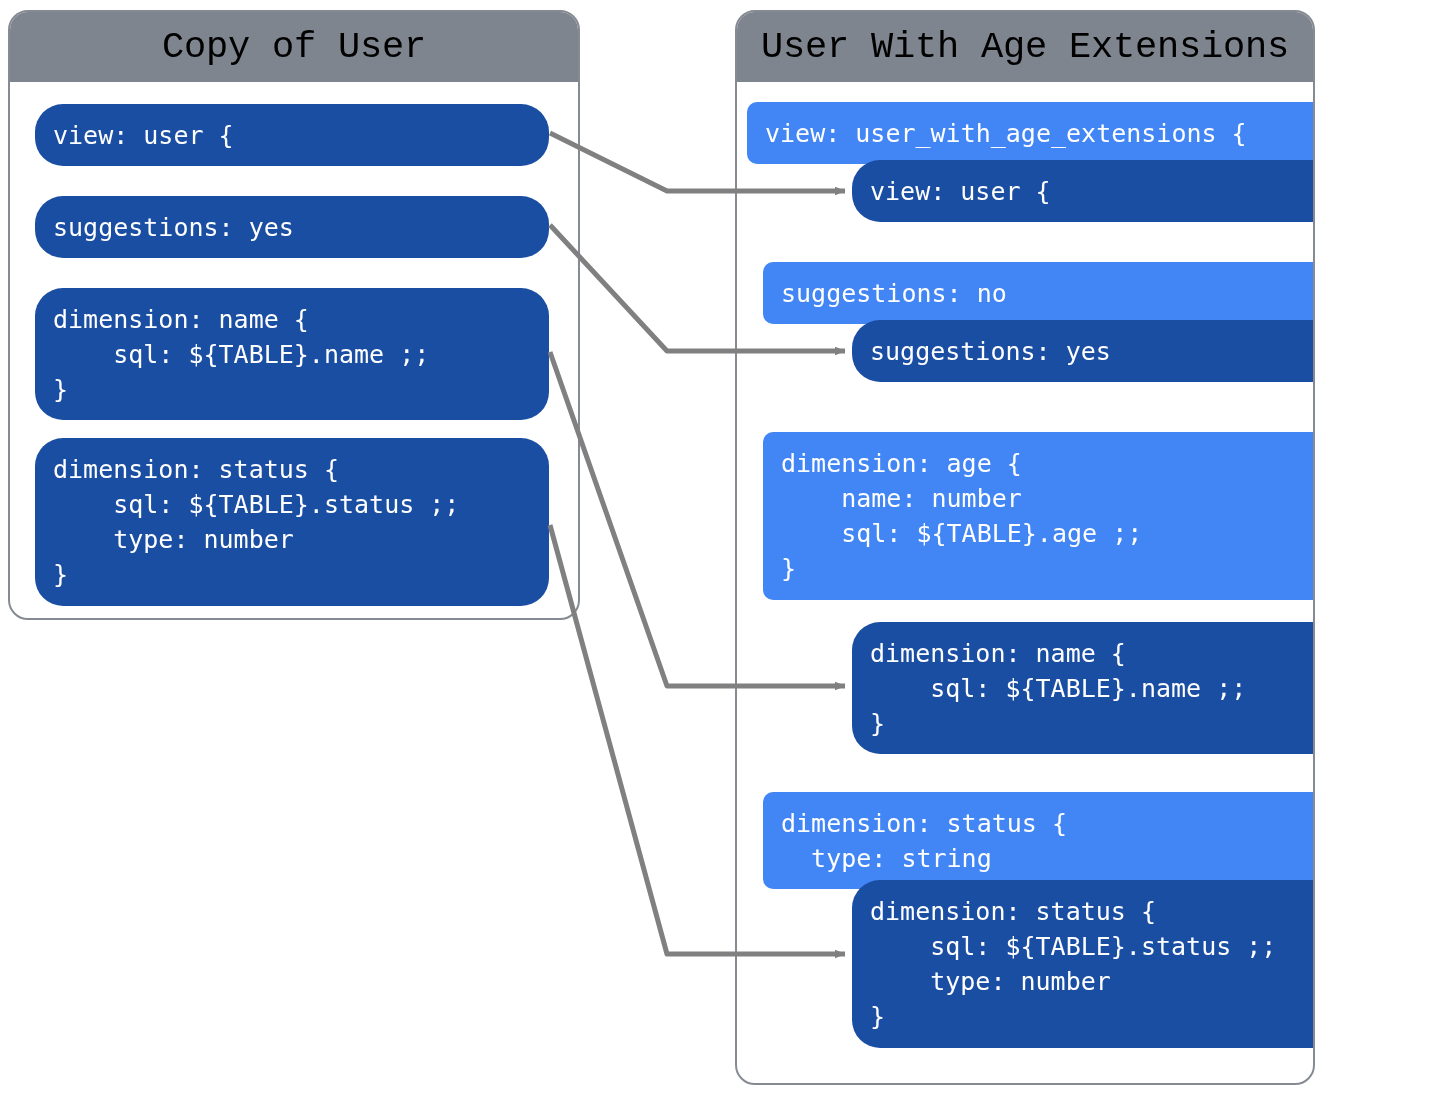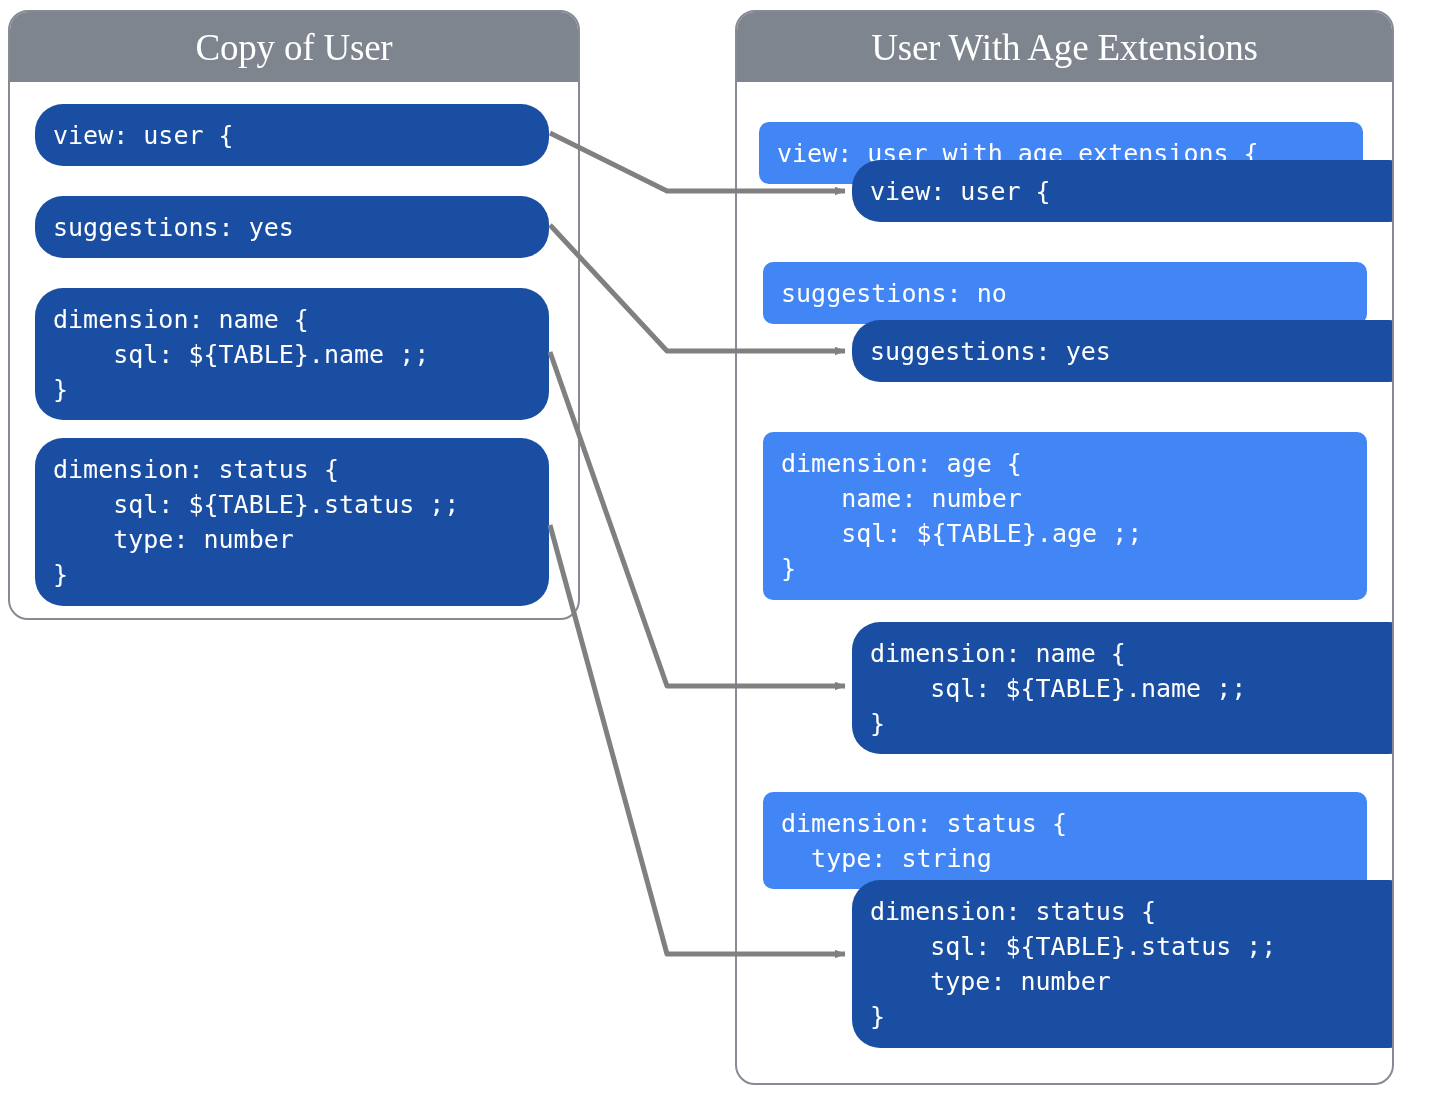--- a/index.html
+++ b/index.html
@@ -33,33 +33,33 @@
   }
   .panel-header {
     height: 70px;
     background: #7f858e;
     display: flex;
     align-items: center;
     justify-content: center;
     box-sizing: border-box;
   }
   .panel-title {
-    color: #ffffff;
+    color: #000000;
     font-size: 37px;
     font-weight: 500;
     letter-spacing: -0.2px;
     white-space: nowrap;
-    font-family: Liberation Serif, serif;
+    font-family: Liberation Mono, monospace;
   }
   .panel-body {
     position: relative;
   }
 
   #panel-left  { left: 8px;   top: 10px; width: 572px;  height: 610px; }
-  #panel-right { left: 735px; top: 10px; width: 659px;  height: 1075px; }
+  #panel-right { left: 735px; top: 10px; width: 580px;  height: 1075px; }
 
   
   .code-block {
     position: absolute;
     border-radius: 10px;
     box-sizing: border-box;
     color: #ffffff;
     font-family: "DejaVu Sans Mono", "Liberation Mono", monospace;
     font-size: 25px;
     line-height: 35px;
@@ -103,21 +103,21 @@
 }</div>
     </div>
   </div>
 
   <div class="panel" id="panel-right">
     <div class="panel-header">
       <div class="panel-title">User With Age Extensions</div>
     </div>
     <div class="panel-body">
 
-      <div class="code-block blk-light" style="left:22px; top:20px; width:604px; height:62px;margin-top:20px;">view: user_with_age_extensions {</div>
+      <div class="code-block blk-light" style="left:10px; top:20px; width:604px; height:62px;">view: user_with_age_extensions {</div>
 
       <div class="code-block blk-dark" style="left:115px; top:78px; width:565px; height:62px;">view: user {</div>
 
       <div class="code-block blk-light" style="left:26px; top:180px; width:604px; height:62px;">suggestions: no</div>
 
       <div class="code-block blk-dark" style="left:115px; top:238px; width:565px; height:62px;">suggestions: yes</div>
 
       <div class="code-block blk-light" style="left:26px; top:350px; width:604px; height:168px;">dimension: age {
     name: number
     sql: ${TABLE}.age ;;

